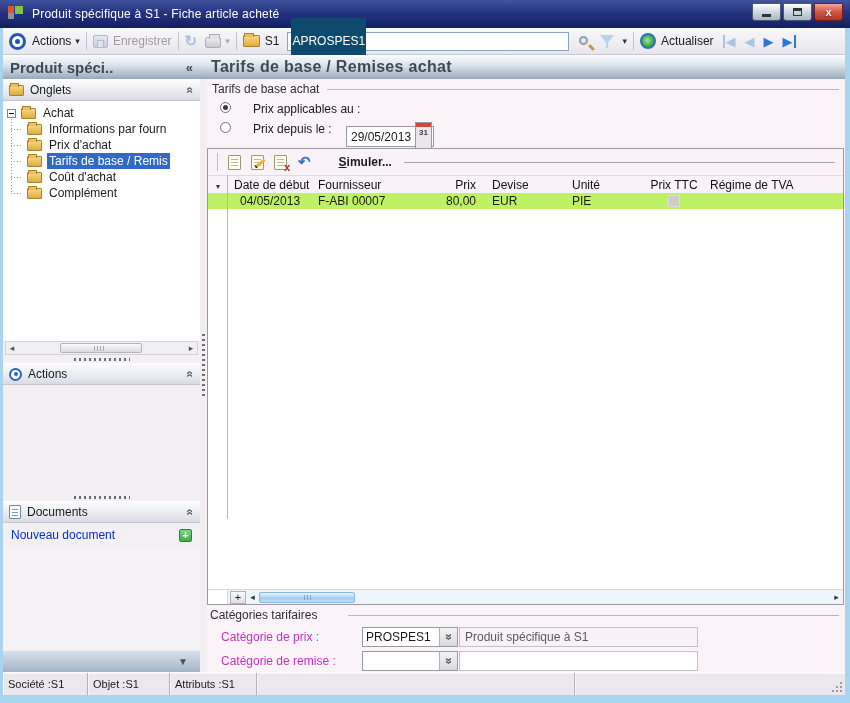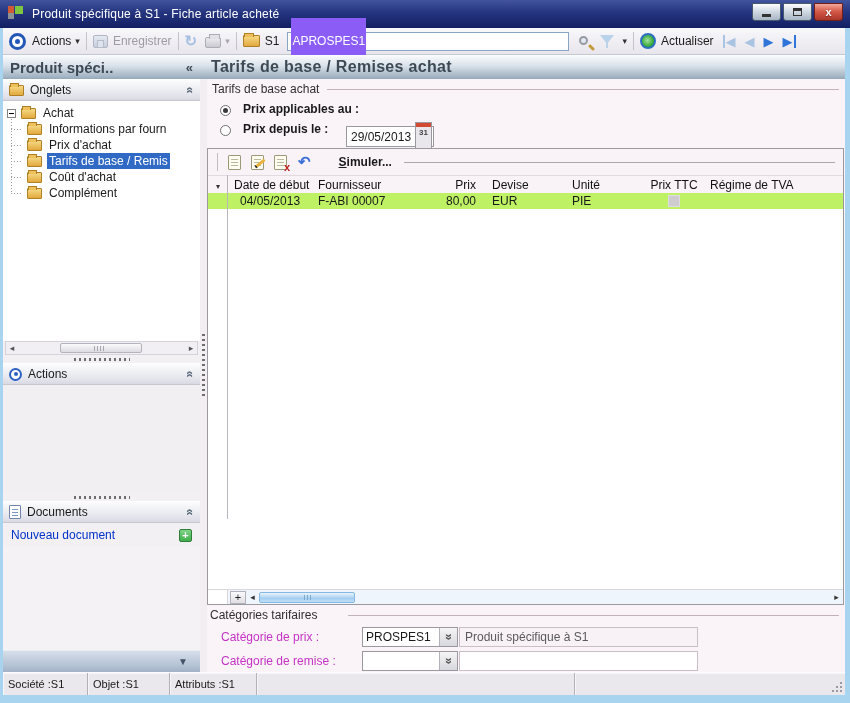--- a/index.html
+++ b/index.html
@@ -65,21 +65,21 @@
 
   .icon-folder { width:17px; height:12px; background:linear-gradient(180deg,#f7da85,#e2a93e);
     border:1px solid #af8026; border-radius:1px; position:relative; margin-right:5px; }
   .icon-folder::before { content:""; position:absolute; left:0; top:-3px; width:8px; height:3px;
     background:#edc05a; border:1px solid #af8026; border-bottom:none; border-radius:1px 1px 0 0; }
 
   .tb-input {
     width:282px; height:19px; background:#fff; border:1px solid #8aa5c4;
     margin-left:8px; display:flex; align-items:center; padding:0 3px; font-size:12px;
   }
-  .tb-input .selected { background:#8b5cf6; color:#fff; padding:16px 1px; }
+  .tb-input .selected { background:#0c4a6e; color:#fff; padding:16px 1px; }
 
   .icon-magnifier { position:relative; width:9px; height:9px; border:2px solid #9a9aa4; border-radius:50%;
     background:#dfeaf4; margin:0 6px 2px 10px; }
   .icon-magnifier::after { content:""; position:absolute; left:7px; top:8px; width:7px; height:3px;
     background:#c59a3f; transform:rotate(45deg); border-radius:1px; }
   .icon-funnel { position:relative; width:0; height:0; margin:0 4px 4px 6px;
     border-left:7px solid transparent; border-right:7px solid transparent; border-top:9px solid #b9d3ea; }
   .icon-funnel::after { content:""; position:absolute; left:-1px; top:-4px; width:2px; height:8px; background:#b9d3ea; }
 
   .icon-actualiser { width:16px; height:16px; border:2px solid #2d6fc2; border-radius:50%;
@@ -174,21 +174,21 @@
   .main-body { position:relative; flex:1; overflow:hidden; }
 
   .vsplitter { position:absolute; left:0; top:0; bottom:0; width:7px; background:#f2eef2; }
   .vsplitter .dots { position:absolute; left:2px; top:255px; width:3px; height:62px;
     background:repeating-linear-gradient(180deg,#6e6e6e 0 2px, transparent 2px 5px); }
 
   .grouplabel-row { position:absolute; display:flex; align-items:center; }
   .grouplabel { font-size:12px; color:#2f2f2f; white-space:nowrap; }
   .groupline { height:1px; background:#c2b2bd; flex:1; margin-left:8px; }
 
-  .radio-row { position:absolute; display:flex; align-items:flex-end; gap:12px;font-weight:bold; }
+  .radio-row { position:absolute; display:flex; align-items:flex-start; gap:22px; }
   .radio { width:11px; height:11px; border:1px solid #707070; border-radius:50%; background:#fff;
     display:flex; align-items:center; justify-content:center; }
   .radio .rdot { width:5px; height:5px; border-radius:50%; background:#3a3a3a; }
   .radio-label { font-size:12px; }
 
   .date-field { position:absolute; left:146px; top:47px; width:88px; height:21px;
     background:#fff; border:1px solid #9a99a0; display:flex; align-items:center; padding-left:4px; }
   .date-text { font-size:12px; flex:1; }
   .icon-calendar { width:17px; height:29px; background:#e9e7eb; border:1px solid #9a99a0;
     position:relative; text-align:center; font-size:8px; font-weight:bold; color:#444;

